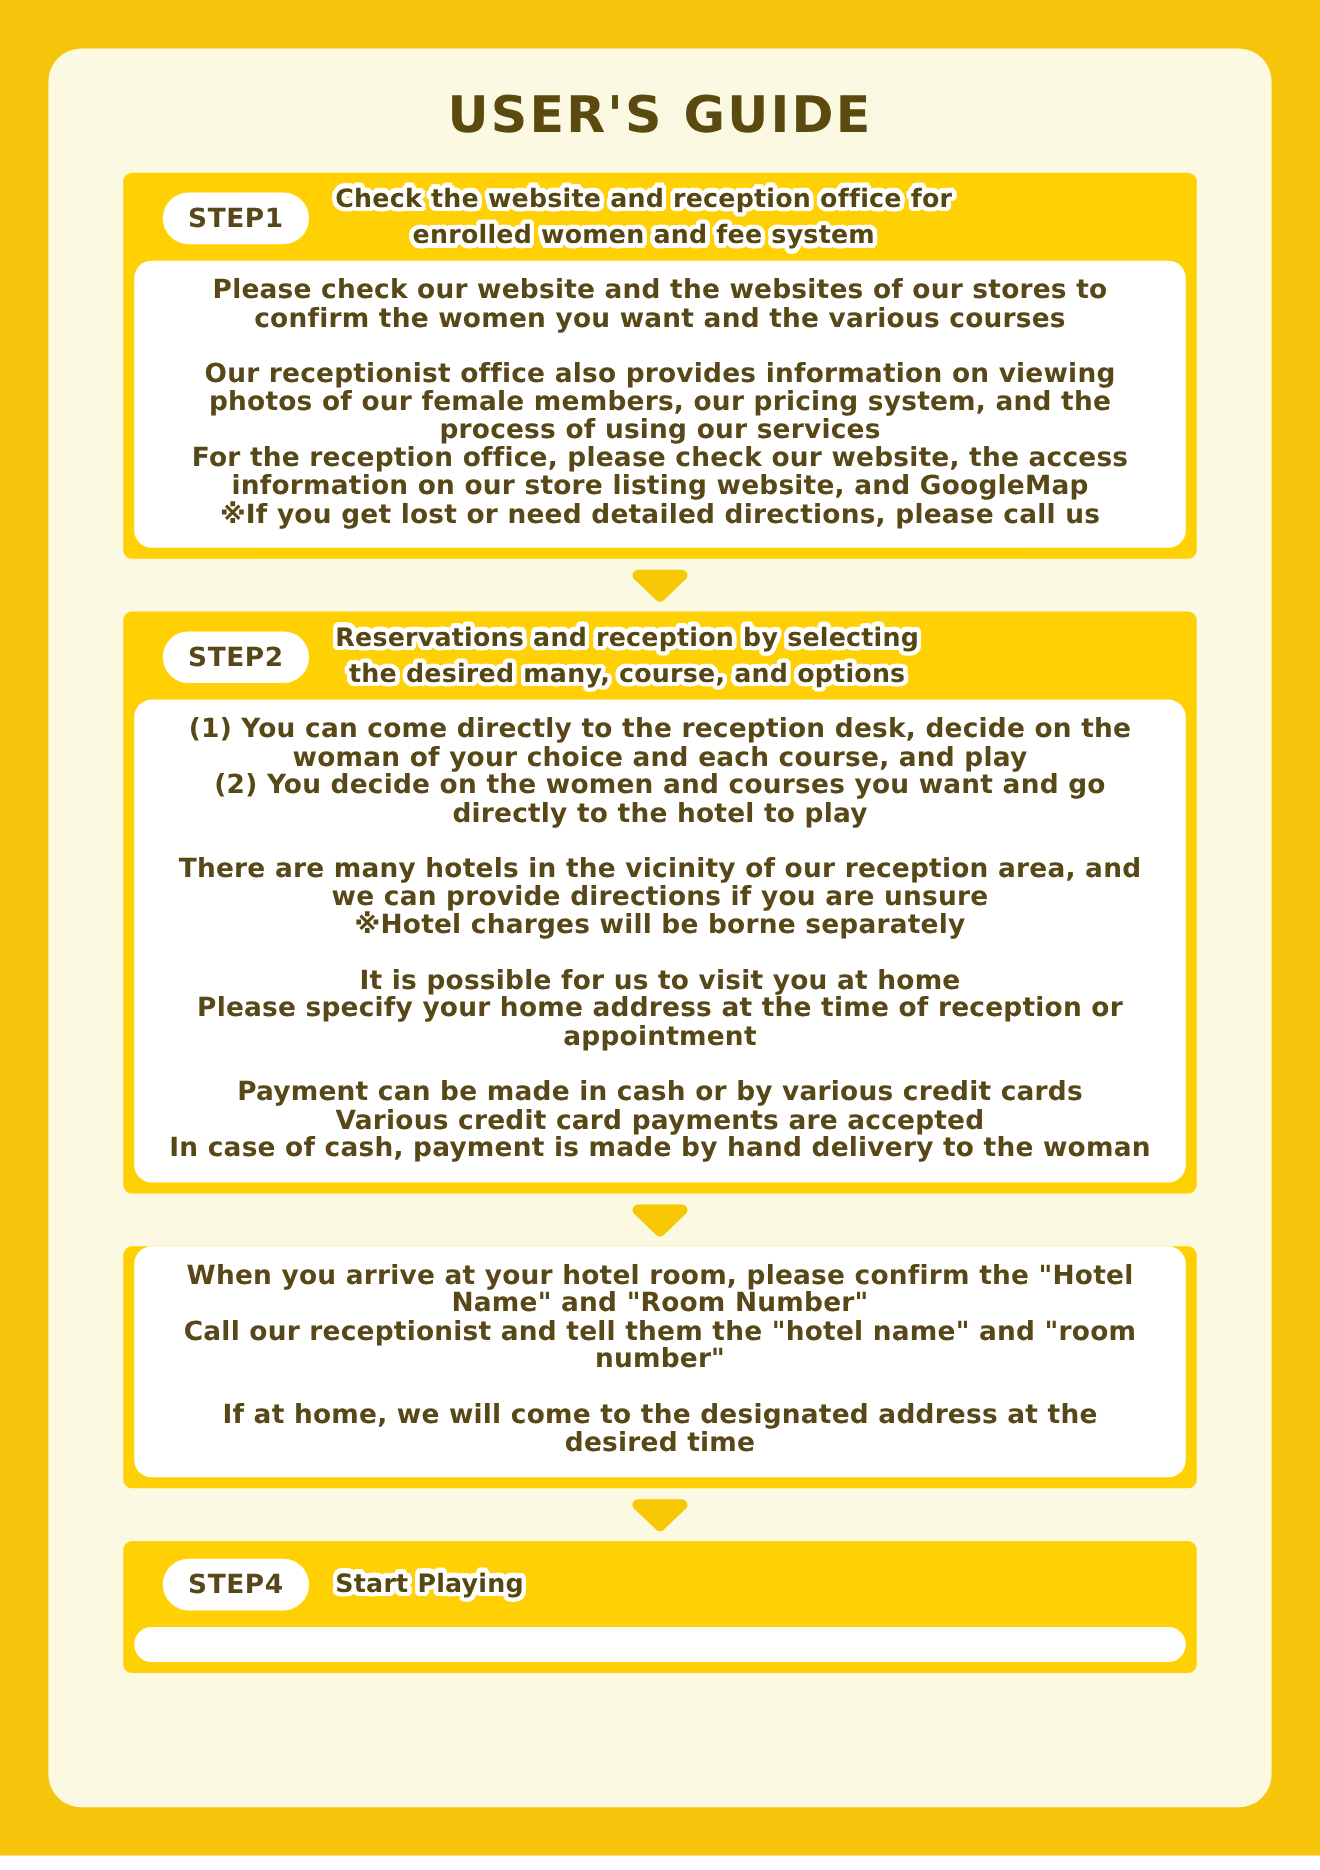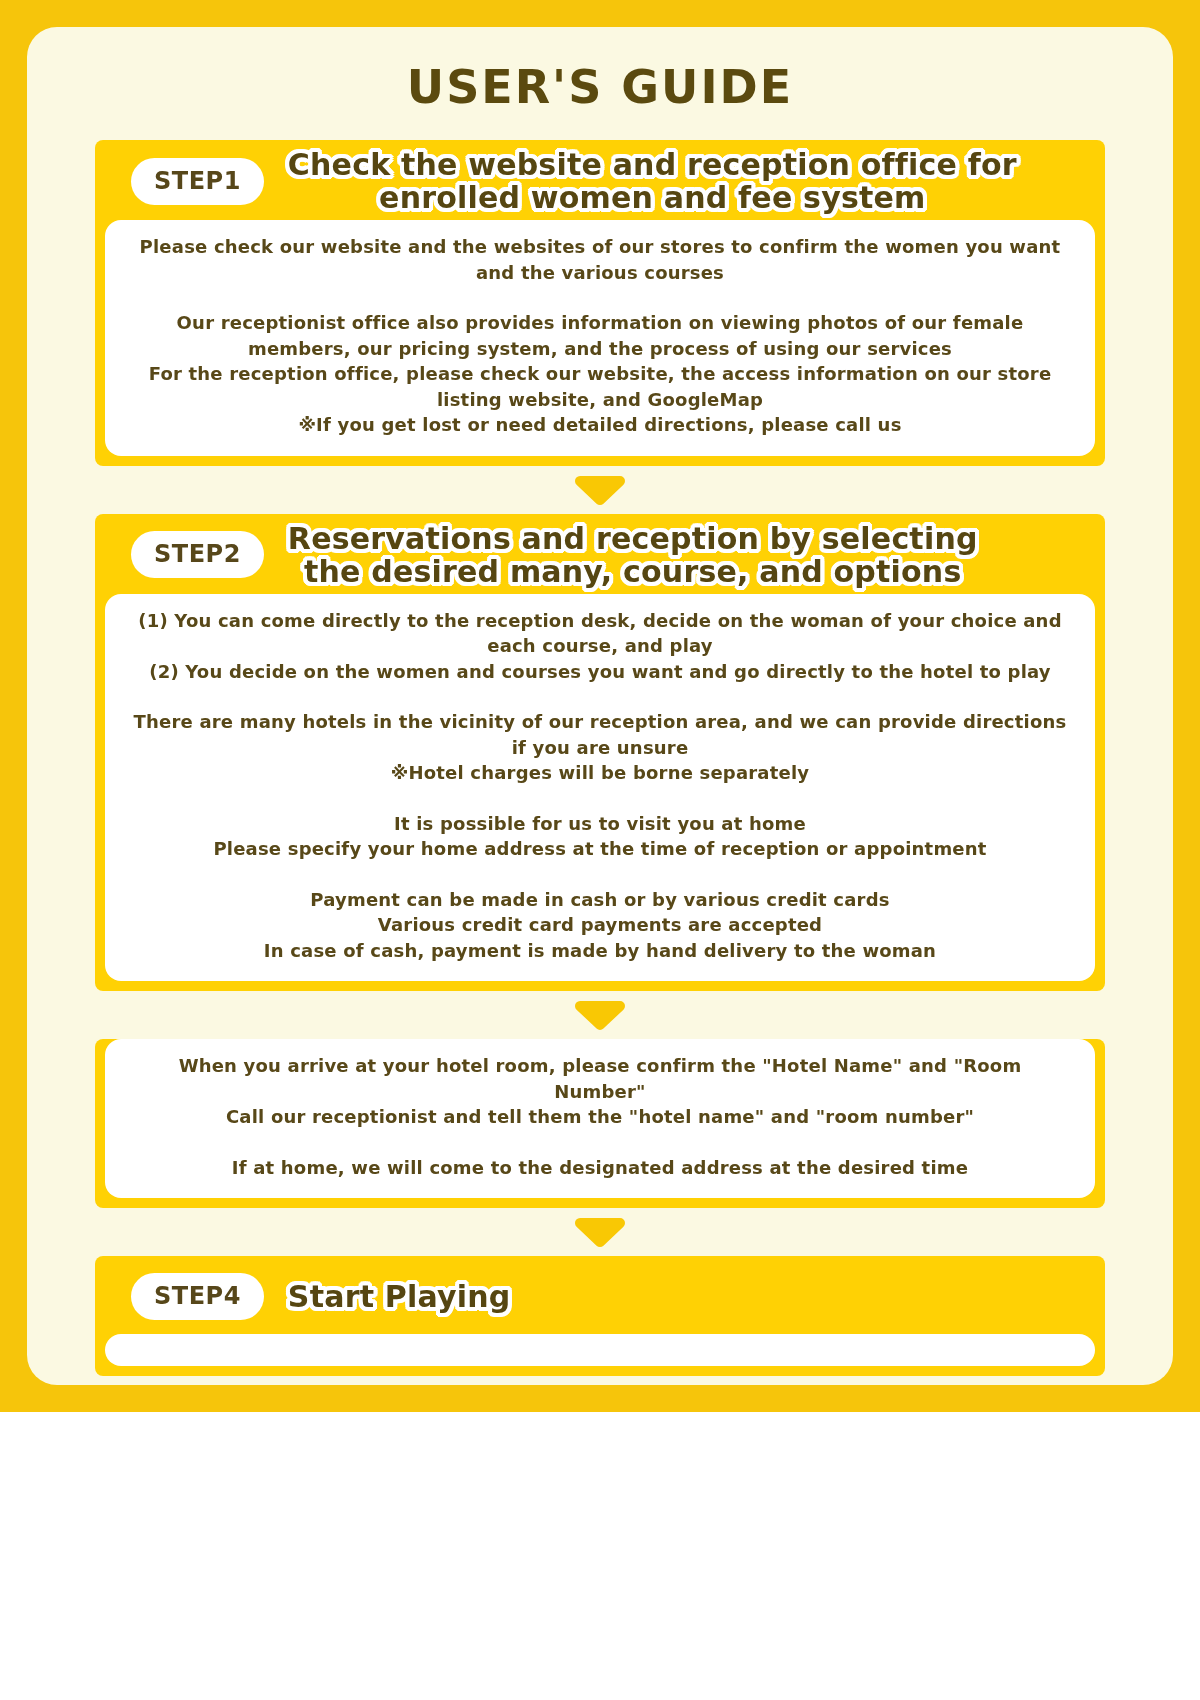--- a/index.html
+++ b/index.html
@@ -1,22 +1,22 @@
 <!DOCTYPE html>
 <html><head>
 <meta charset="utf-8">
 <style>
   * { box-sizing: border-box; margin: 0; padding: 0; }
   html, body { width: 1200px; }
   body { font-family: "DejaVu Sans", "Liberation Sans", sans-serif; }
 
   .page {
-    width: 1200px; height: 1412px;
+    width: 1200px; height: 1687px;
     background: #F6C50B;
-    padding: 27px;
+    padding: 44px;
   }
   .sheet {
     width: 100%; height: 100%;
     background: #FBF9E2;
     border-radius: 30px;
     padding: 16px 68px 0;
     overflow: hidden;
   }
   .page-title {
     text-align: center;
@@ -45,42 +45,42 @@
     flex: 0 0 auto;
     background: #FFFFFF;
     color: #57471A;
     font-size: 24px;
     font-weight: bold;
     letter-spacing: 0.5px;
     padding: 9px 23px 10px;
     border-radius: 28px;
   }
   .step-title {
-    font-size: 30px;
+    font-size: 23px;
     line-height: 33px;
     font-weight: bold;
     letter-spacing: 0.2px;
     color: #564611;
     white-space: pre-line;
     text-shadow:
       4px 0 0 #fff, -4px 0 0 #fff, 0 4px 0 #fff, 0 -4px 0 #fff,
       3px 3px 0 #fff, -3px 3px 0 #fff, 3px -3px 0 #fff, -3px -3px 0 #fff,
       4px 2px 0 #fff, -4px 2px 0 #fff, 4px -2px 0 #fff, -4px -2px 0 #fff,
       2px 4px 0 #fff, -2px 4px 0 #fff, 2px -4px 0 #fff, -2px -4px 0 #fff;
   }
   .step-body {
     background: #FFFFFF;
     border-radius: 16px;
     padding: 14px 26px 18px;
   }
   .para { margin-bottom: 25px; }
   .para:last-child { margin-bottom: 0; }
   .line {
     display: block;
-    font-size: 18px;
+    font-size: 24px;
     line-height: 25.5px;
     font-weight: bold;
     letter-spacing: 0.2px;
     color: #584818;
   }
 
   .arrow-row {
     height: 48px;
     display: flex;
     align-items: center;

